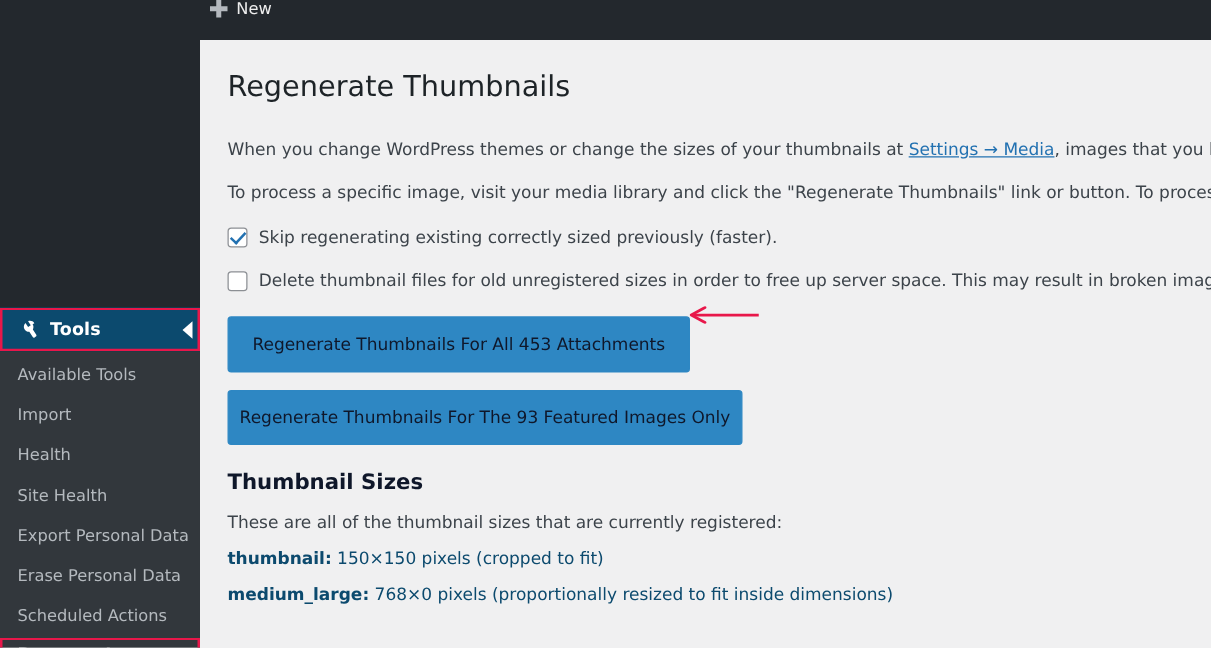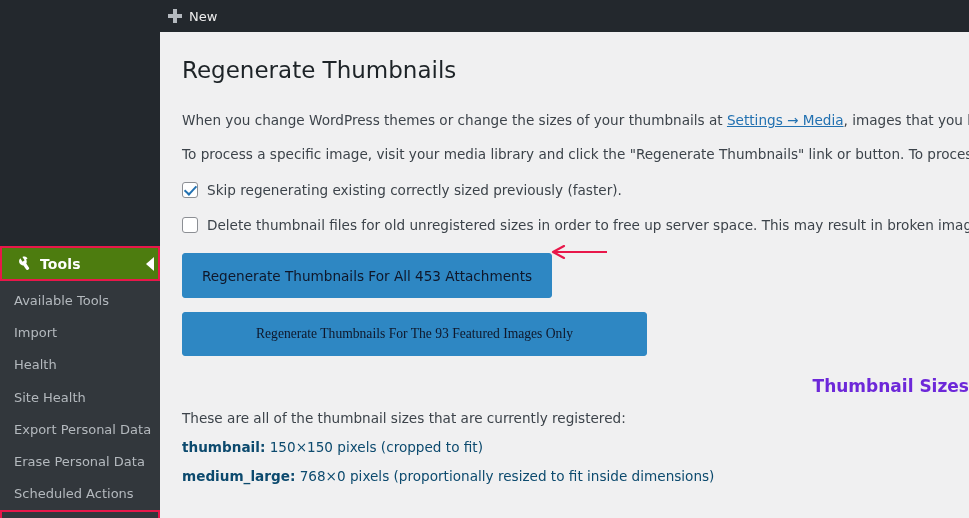--- a/index.html
+++ b/index.html
@@ -13,21 +13,21 @@
 
   
   .adminbar {
     position:absolute; top:0; left:0;
     width:969px; height:32px;
     background:#23282d;
     display:flex; align-items:center;
     z-index:30;
   }
   .adminbar-new {
-    display:flex; align-items:center; gap:7px;
+    display:flex; align-items:flex-start; gap:7px;
     margin-left:168px; height:32px;
     color:#b4b9be; font-size:13px;
   }
   .plus-icon { position:relative; width:14px; height:14px; display:inline-block; }
   .plus-icon::before, .plus-icon::after {
     content:""; position:absolute; background:#b4b9be;
   }
   .plus-icon::before { left:0; top:5px; width:14px; height:4px; }
   .plus-icon::after  { top:0; left:5px; width:4px; height:14px; }
   .adminbar-new-label { color:#eee; font-size:13px; }
@@ -41,21 +41,21 @@
   }
   .menu-top {
     position:relative;
     height:214px;
     background:#23282d;
   }
   .menu-tools {
     position:relative;
     display:flex; align-items:center;
     height:35px;
-    background:#4d7c0f;
+    background:#0c4a6e;
     color:#fff;
     font-size:14px; font-weight:600;
     padding-left:11px;
     box-shadow:inset 0 0 0 2px #e8174a;
   }
   .wrench-icon { width:20px; height:18px; margin-right:9px; display:flex; align-items:center; justify-content:center; }
   .menu-tools-label { font-size:14px; letter-spacing:.1px; }
   .collapse-arrow {
     position:absolute; right:6px; top:50%; transform:translateY(-50%);
     width:0; height:0;
@@ -126,33 +126,32 @@
     background:#2e87c3;
     color:#0f172a;
     border:1px solid #2e87c3;
     border-radius:3px;
     font-size:13.6px;
     font-family:"DejaVu Sans", sans-serif;
     cursor:pointer;
     white-space:nowrap;
   }
   #btn-all { margin-top:19px; width:370px; height:45px; }
-  #btn-featured { margin-top:14px; width:465px; height:44px;font-family:Liberation Serif, serif; }
+  #btn-featured { margin-top:14px; width:412px; height:44px; }
 
   .arrow-annotation {
     position:absolute; left:550px; top:245px;
     width:58px; height:14px;
     pointer-events:none;
   }
 
   .section-title {
     font-size:17px; font-weight:700;
-    color:#6d28d9;
+    color:#0f172a;
     margin-top:20px;
-    text-align:right;
   }
   .sizes-intro { font-size:13.6px; margin-top:14px; color:#3c434a; }
   .size-row { font-size:13.6px; margin-top:13px; color:#0c4a6e; white-space:nowrap; }
   .size-name { font-weight:700; }
 </style>
 </head>
 <body>
 
 <div id="app">
 

